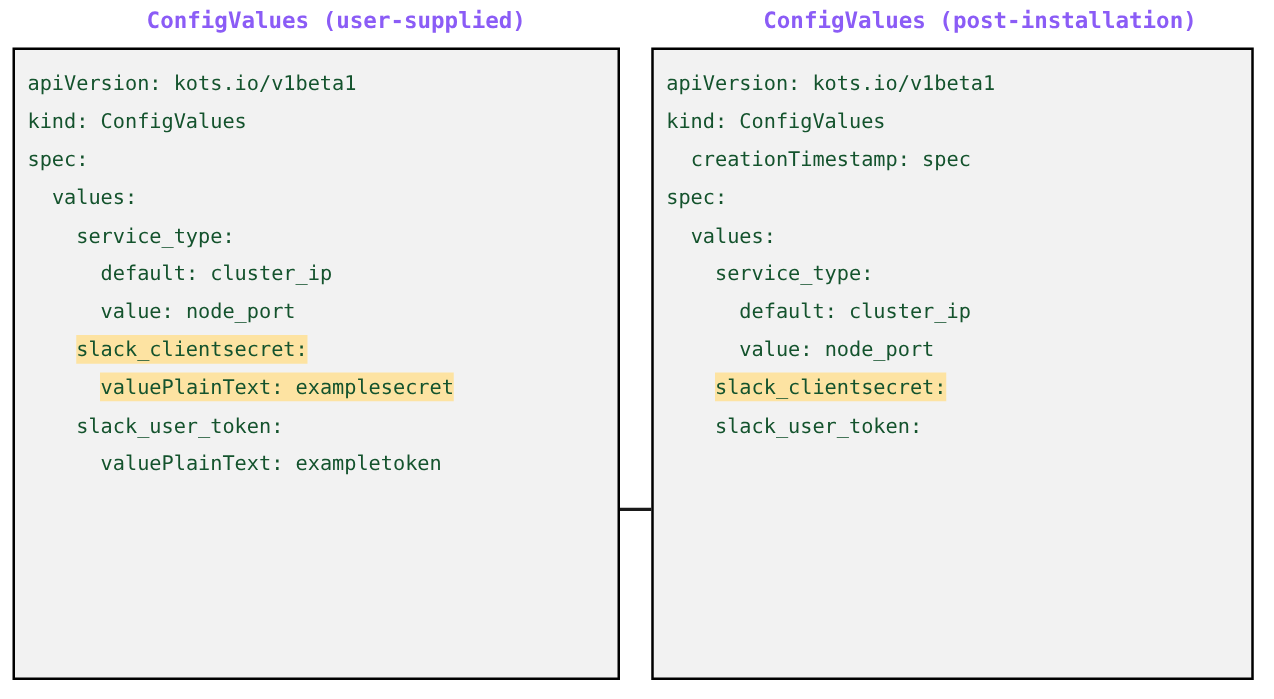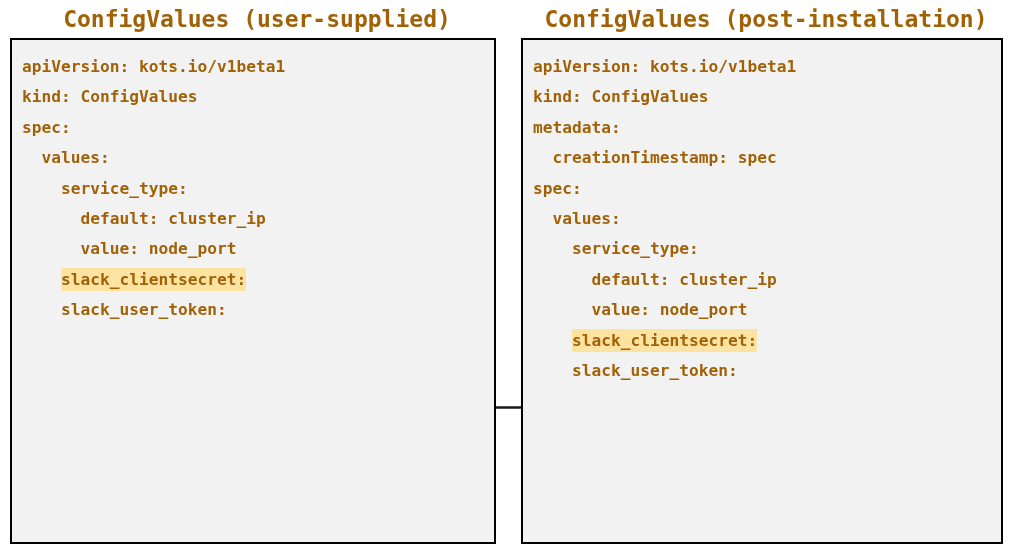--- a/index.html
+++ b/index.html
@@ -15,27 +15,27 @@
     font-family: "DejaVu Sans Mono", "Liberation Mono", monospace;
   }
 
   .panel {
     position: absolute;
   }
 
   .panel-title {
     position: absolute;
     top: 0;
-    left: 4px;
+    left: 16px;
     width: 100%;
     text-align: center;
     font-family: "DejaVu Sans Mono", "Liberation Mono", monospace;
-    font-size: 23px;
+    font-size: 18px;
     font-weight: bold;
-    color: #a16207;
+    color: #8b5cf6;
     letter-spacing: 0px;
     white-space: nowrap;
   }
 
   .code-box {
     position: absolute;
     background: #f2f2f2;
     border: 2px solid #000000;
     box-sizing: border-box;
     overflow: hidden;
@@ -46,38 +46,38 @@
     top: 12px;
     left: 10px;
     right: 0;
   }
 
   .code-line {
     height: 30.4px;
     line-height: 30.4px;
     font-family: "DejaVu Sans Mono", "Liberation Mono", monospace;
     font-size: 16.2px;
-    font-weight: bold;
-    color: #a16207;
+    font-weight: normal;
+    color: #14532d;
     white-space: pre;
   }
 
   .code-line > .seg {
     display: inline;
     padding: 2px 0;
   }
 
   .code-line.hl > .seg {
     background: #fde3a2;
     box-shadow: 0 0 0 0 #fde3a2;
   }
 
   
   #panel-left  { left: 10px;  top: 6px;  width: 486px; height: 540px; }
-  #panel-right { left: 521px; top: 6px;  width: 482px; height: 540px; }
+  #panel-right { left: 521px; top: 6px;  width: 482px; height: 540px; padding-left: 12px; }
 
   #box-left  { left: 0; top: 32px; width: 486px; height: 506px; }
   #box-right { left: 0; top: 32px; width: 482px; height: 506px; }
 
   #connector {
     position: absolute;
     left: 0;
     top: 0;
     width: 1019px;
     height: 559px;
@@ -101,33 +101,33 @@
   <div class="code-box" id="box-left">
     <div class="code-lines" id="lines-left">
         <div class="code-line"><span class="pad"></span><span class="seg">apiVersion: kots.io/v1beta1</span></div>
         <div class="code-line"><span class="pad"></span><span class="seg">kind: ConfigValues</span></div>
         <div class="code-line"><span class="pad"></span><span class="seg">spec:</span></div>
         <div class="code-line"><span class="pad">  </span><span class="seg">values:</span></div>
         <div class="code-line"><span class="pad">    </span><span class="seg">service_type:</span></div>
         <div class="code-line"><span class="pad">      </span><span class="seg">default: cluster_ip</span></div>
         <div class="code-line"><span class="pad">      </span><span class="seg">value: node_port</span></div>
         <div class="code-line hl"><span class="pad">    </span><span class="seg">slack_clientsecret:</span></div>
+        <div class="code-line hl"><span class="pad">      </span><span class="seg">valuePlainText: examplesecret</span></div>
         <div class="code-line"><span class="pad">    </span><span class="seg">slack_user_token:</span></div>
-        <div class="code-line"><span class="pad">      </span></div>
+        <div class="code-line"><span class="pad">      </span><span class="seg">valuePlainText: exampletoken</span></div>
       </div>
   </div>
 </div>
 
 <div class="panel" id="panel-right">
   <div class="panel-title">ConfigValues (post-installation)</div>
   <div class="code-box" id="box-right">
     <div class="code-lines" id="lines-right">
         <div class="code-line"><span class="pad"></span><span class="seg">apiVersion: kots.io/v1beta1</span></div>
         <div class="code-line"><span class="pad"></span><span class="seg">kind: ConfigValues</span></div>
-        <div class="code-line"><span class="pad"></span><span class="seg">metadata:</span></div>
         <div class="code-line"><span class="pad">  </span><span class="seg">creationTimestamp: spec</span></div>
         <div class="code-line"><span class="pad"></span><span class="seg">spec:</span></div>
         <div class="code-line"><span class="pad">  </span><span class="seg">values:</span></div>
         <div class="code-line"><span class="pad">    </span><span class="seg">service_type:</span></div>
         <div class="code-line"><span class="pad">      </span><span class="seg">default: cluster_ip</span></div>
         <div class="code-line"><span class="pad">      </span><span class="seg">value: node_port</span></div>
         <div class="code-line hl"><span class="pad">    </span><span class="seg">slack_clientsecret:</span></div>
         <div class="code-line"><span class="pad">    </span><span class="seg">slack_user_token:</span></div>
       </div>
   </div>

